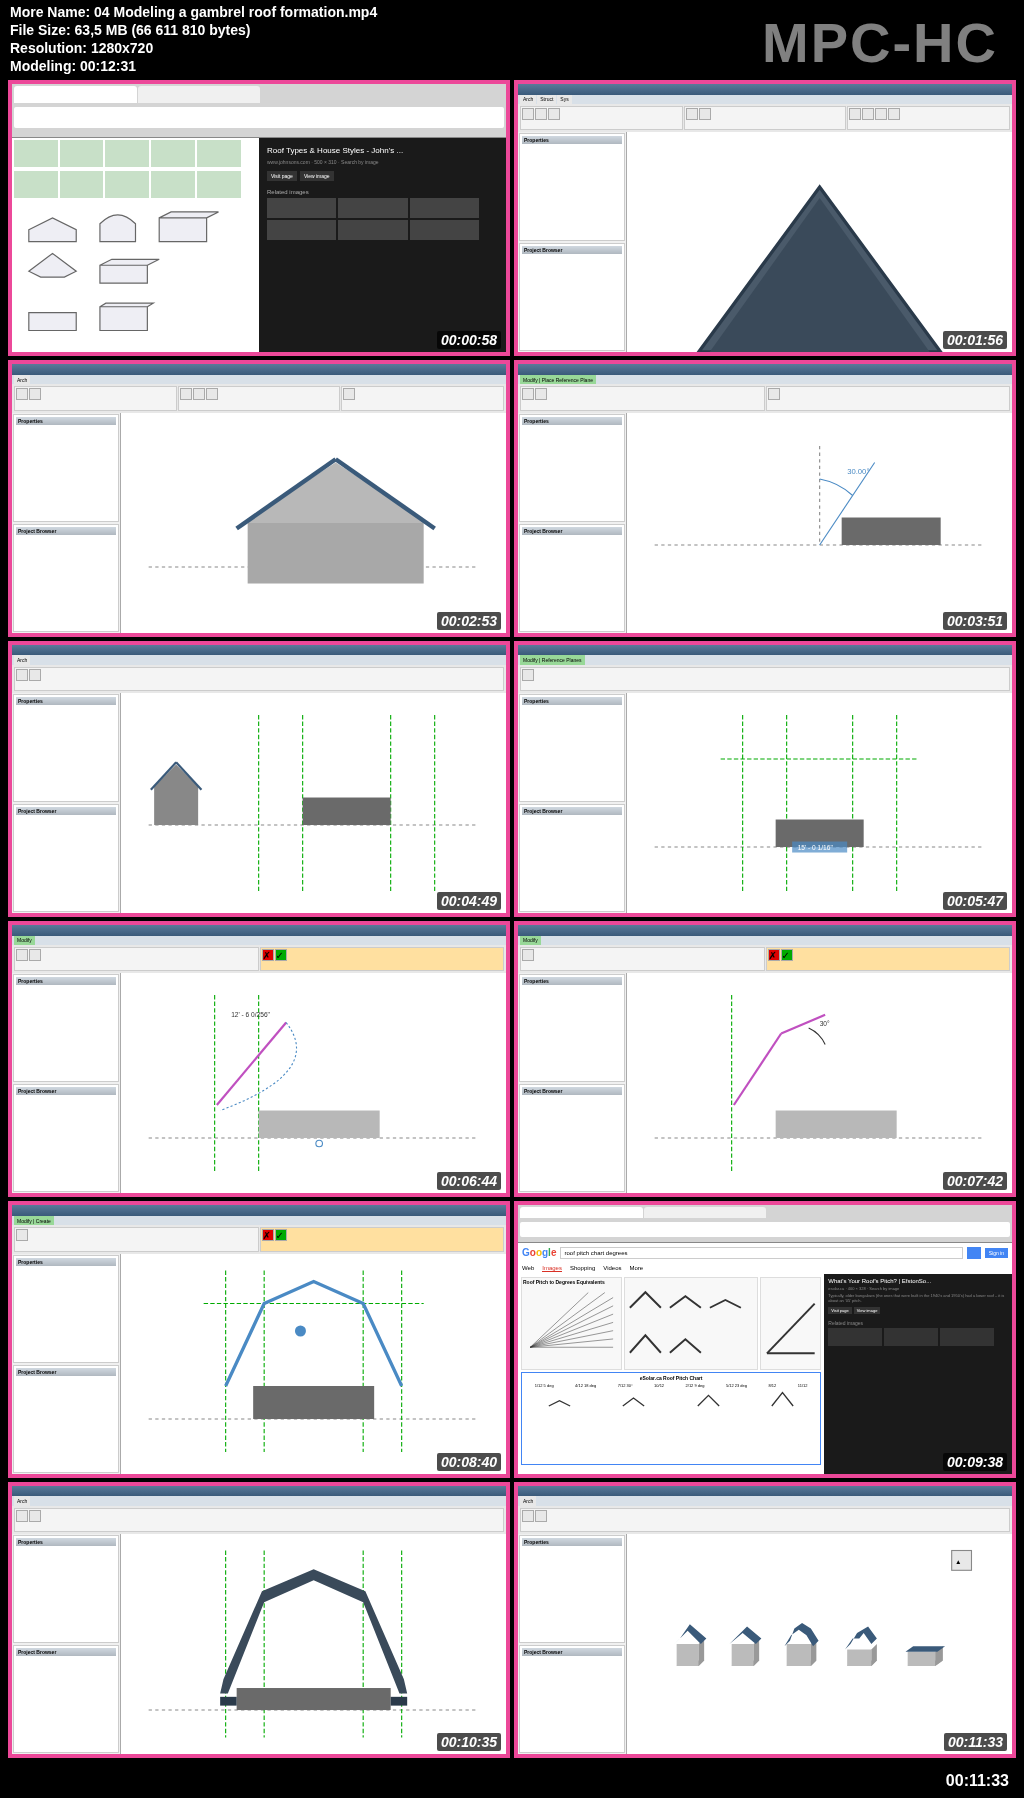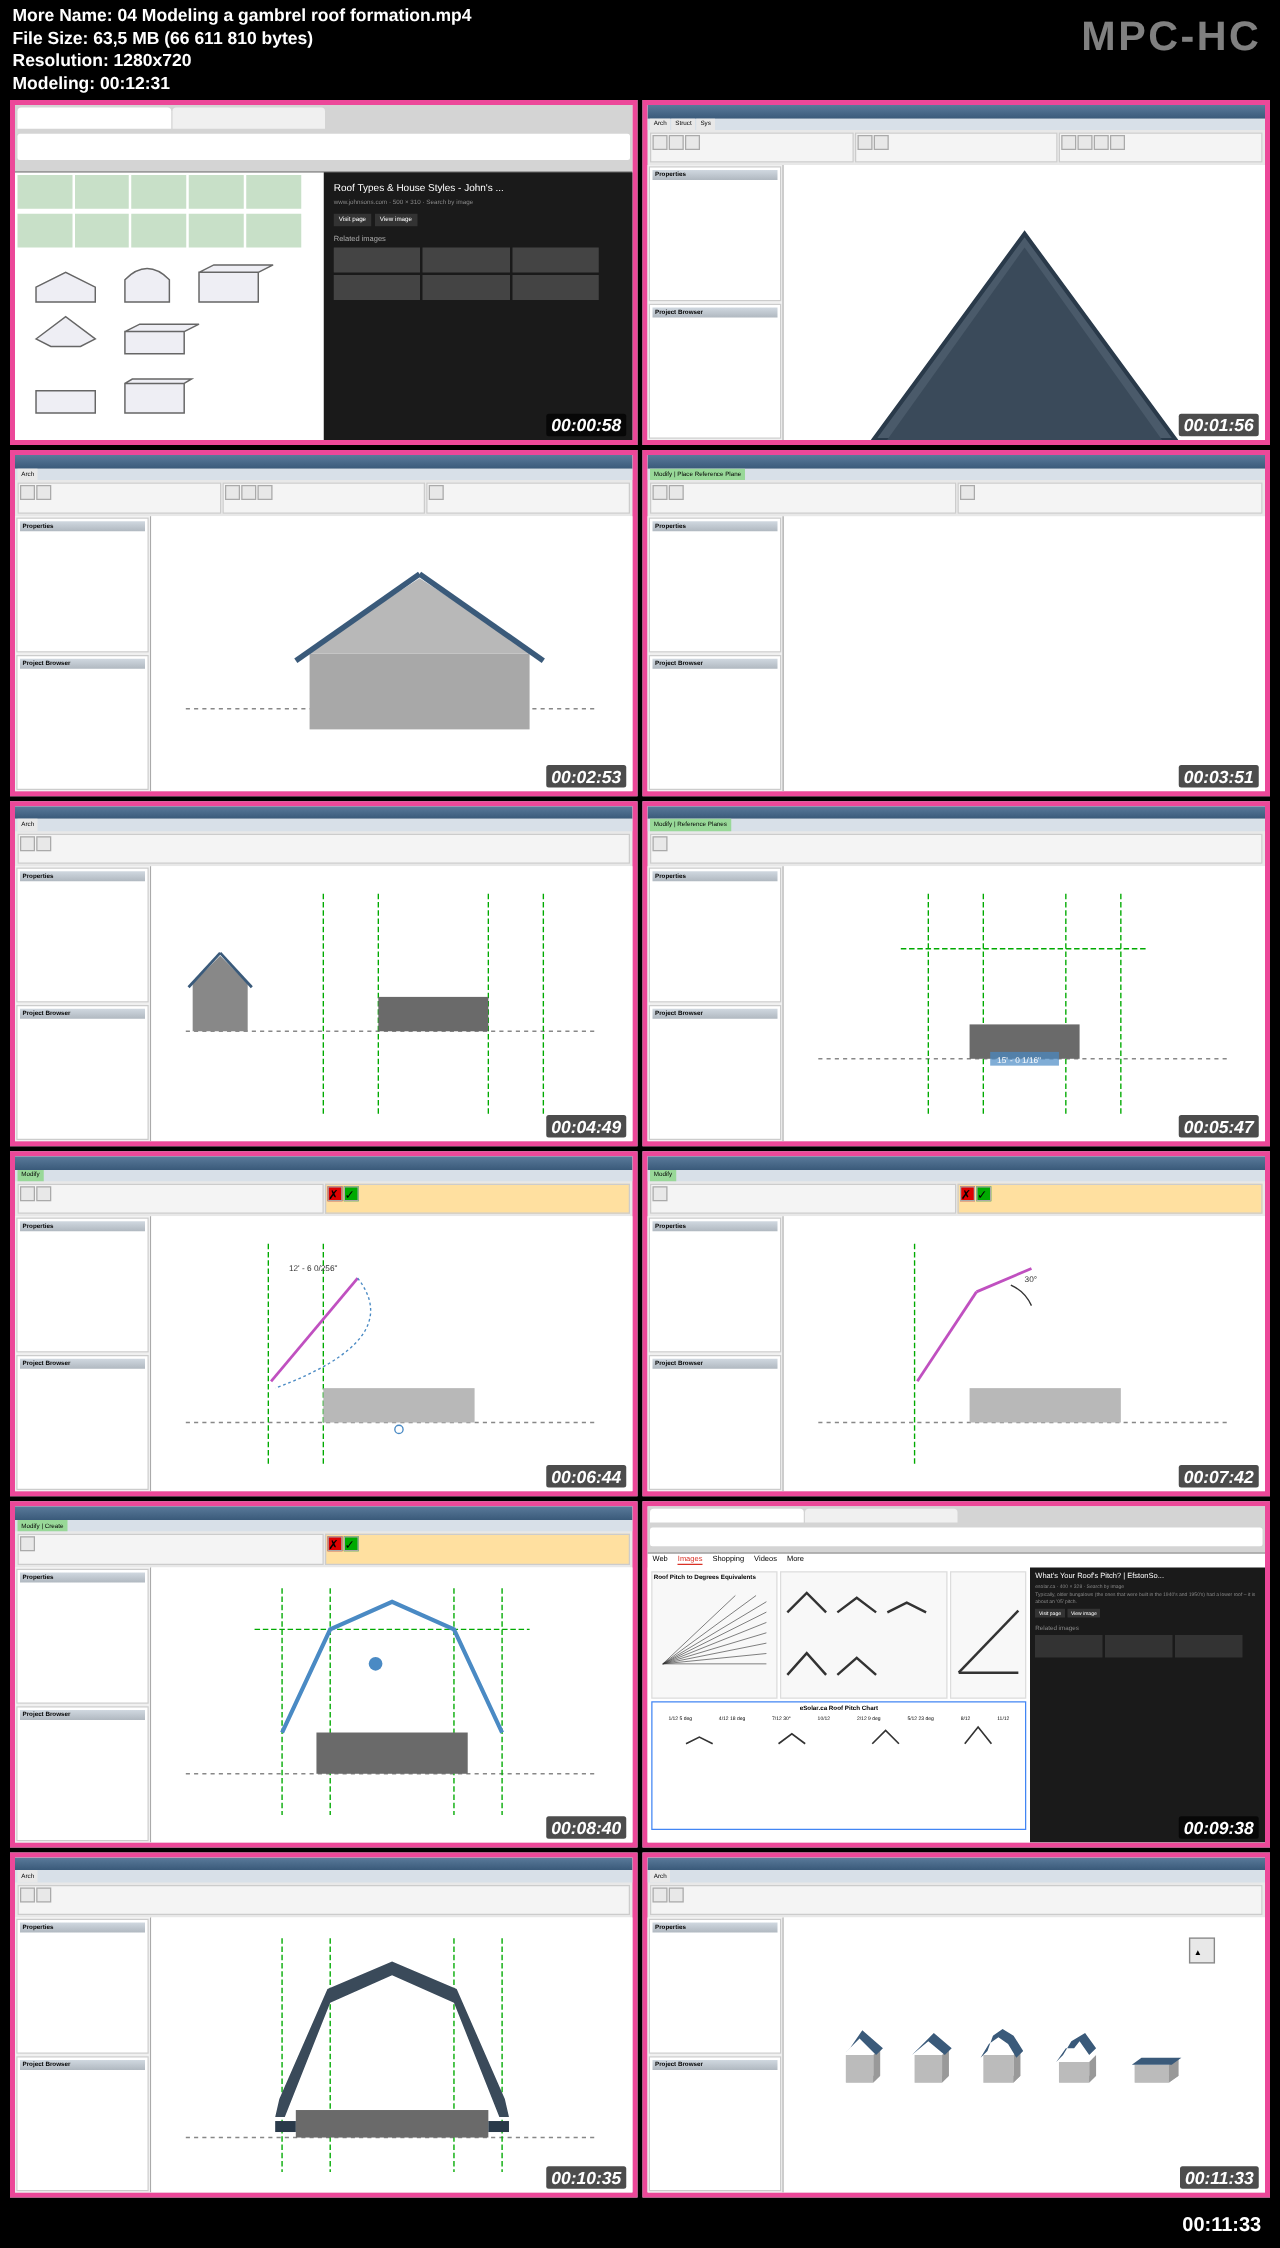--- a/index.html
+++ b/index.html
@@ -1,19 +1,19 @@
 <!DOCTYPE html>
 <html><head>
 <meta charset="utf-8">
 <style>
 * { margin: 0; padding: 0; box-sizing: border-box; }
 body { width: 1024px; height: 1798px; background: #000; font-family: Arial, sans-serif; font-size: 10px; position: relative; overflow: hidden; }
 .header-text { position: absolute; top: 3px; left: 10px; color: #fff; font-size: 14px; line-height: 18px; font-weight: bold; z-index: 10; }
 .header-text div { font-weight: bold; }
-.logo { position: absolute; top: 10px; right: 15px; color: rgba(255,255,255,0.5); font-size: 33px; font-weight: bold; letter-spacing: 2px; z-index: 10; }
+.logo { position: absolute; top: 10px; right: 26px; color: rgba(255,255,255,0.5); font-size: 56px; font-weight: bold; letter-spacing: 2px; z-index: 10; }
 .grid { position: absolute; top: 80px; left: 8px; right: 8px; bottom: 40px; display: grid; grid-template-columns: 1fr 1fr; grid-template-rows: repeat(6, 1fr); gap: 4px; }
 .thumb { background: #e8e8e8; position: relative; overflow: hidden; border: 4px solid #ec4899; }
 .thumb-timestamp { position: absolute; bottom: 3px; right: 5px; background: rgba(0,0,0,0.7); color: #fff; padding: 1px 4px; font-size: 14px; font-weight: bold; border-radius: 2px; font-style: italic; }
 .footer-time { position: absolute; bottom: 8px; right: 15px; color: #fff; font-size: 16px; font-weight: bold; }
 
 
 .browser-chrome { background: #d4d4d4; height: 20%; border-bottom: 1px solid #888; }
 .browser-content { background: #222; height: 80%; display: flex; }
 .browser-left { width: 50%; background: #fff; position: relative; }
 .browser-right { width: 50%; background: #1a1a1a; padding: 8px; }
@@ -222,20 +222,30 @@
     </div>
     <div class="revit-body">
       <div class="revit-sidebar">
         <div class="revit-panel">
             <div class="revit-panel-title">Properties</div>
           </div>
         <div class="revit-panel">
             <div class="revit-panel-title">Project Browser</div>
           </div>
       </div>
+      <div class="revit-canvas">
+        <svg width="100%" height="100%" viewBox="0 0 300 200">
+          <line x1="0" y1="120" x2="300" y2="120" stroke="#888" stroke-dasharray="3,3"></line>
+          <line x1="150" y1="30" x2="150" y2="120" stroke="#888" stroke-dasharray="3,3"></line>
+          <rect x="170" y="95" width="90" height="25" fill="#6a6a6a"></rect>
+          <line x1="150" y1="120" x2="200" y2="45" stroke="#4a8ac4" stroke-width="1"></line>
+          <path d="M150,60 A60,60 0 0,1 180,75" fill="none" stroke="#4a8ac4"></path>
+          <text x="175" y="55" font-size="7" fill="#4a8ac4">30.00°</text>
+        </svg>
+      </div>
     </div>
     <div class="thumb-timestamp">00:03:51</div>
   </div>
 
   <div class="thumb">
     <div class="revit-titlebar"></div>
     <div style="height:14%;">
       <div class="revit-tabs">
           <div class="revit-tab">Arch</div>
         </div>
@@ -436,20 +446,26 @@
 
   <div class="thumb">
     <div class="browser-chrome" style="height:14%;">
       <div class="browser-tabs">
           <div class="browser-tab active"></div>
           <div class="browser-tab"></div>
         </div>
       <div class="browser-addr"></div>
     </div>
     <div style="height:86%;background:#fff;display:flex;flex-direction:column;">
+      <div class="google-bar">
+        <span class="google-logo"><span style="color:#4285F4">G</span><span style="color:#EA4335">o</span><span style="color:#FBBC05">o</span><span style="color:#4285F4">g</span><span style="color:#34A853">l</span><span style="color:#EA4335">e</span></span>
+        <input class="google-search" value="roof pitch chart degrees" style="">
+        <div style="width:14px;height:12px;background:#4285F4;"></div>
+        <div style="background:#4285F4;color:#fff;font-size:5px;padding:2px 4px;">Sign in</div>
+      </div>
       <div class="google-nav">
         <span>Web</span>
           <span class="active">Images</span>
           <span>Shopping</span>
           <span>Videos</span>
           <span>More</span>
       </div>
       <div style="flex:1;display:flex;">
         <div style="width:62%;background:#fff;padding:3px;">
           <div style="display:flex;gap:2px;height:48%;">

